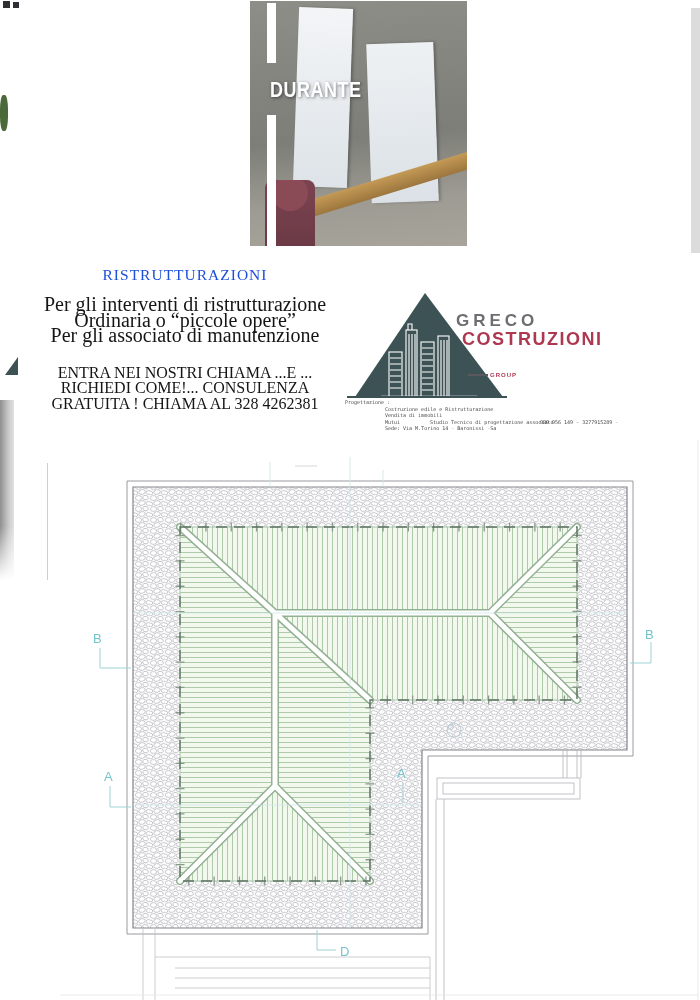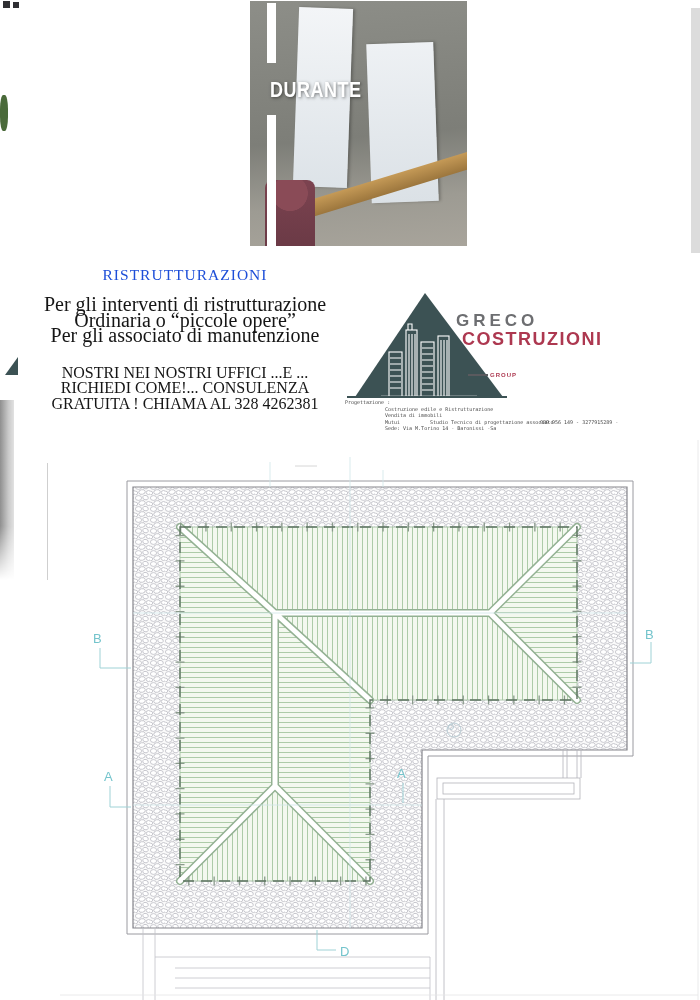--- a/index.html
+++ b/index.html
@@ -126,21 +126,21 @@
   <div class="photo-right-strip" style="left:691px;top:8px;width:9px;height:245px;"></div>
 
   <div class="promo">
     <div class="promo-heading" style="color:#1d4ed8;">RISTRUTTURAZIONI</div>
     <div class="promo-body">
       <div>Per gli interventi di ristrutturazione</div>
       <div>Ordinaria o “piccole opere”</div>
       <div>Per gli associato di manutenzione</div>
     </div>
     <div class="promo-cta">
-      <div>NOSTRI NEI NOSTRI UFFICI ...E ...</div>
+      <div>ENTRA NEI NOSTRI CHIAMA ...E ...</div>
       <div>RICHIEDI COME!... CONSULENZA</div>
       <div>GRATUITA ! CHIAMA  AL 328 4262381</div>
     </div>
   </div>
 
   <svg class="abs" style="left:355px;top:292px;" width="150" height="106" viewBox="0 0 150 106">
     <polygon points="70,1 0,105 148,105" fill="#3c5254"></polygon>
     <g stroke="#ffffff" stroke-width="1.1" fill="none">
       <rect x="34" y="60" width="13" height="45"></rect>
       <path d="M35 66 H46 M35 72 H46 M35 78 H46 M35 84 H46 M35 90 H46 M35 96 H46"></path>

